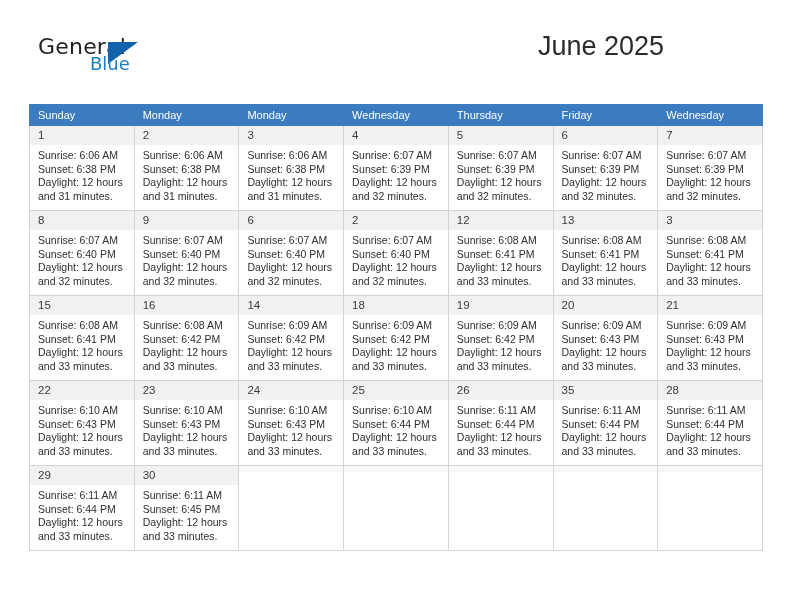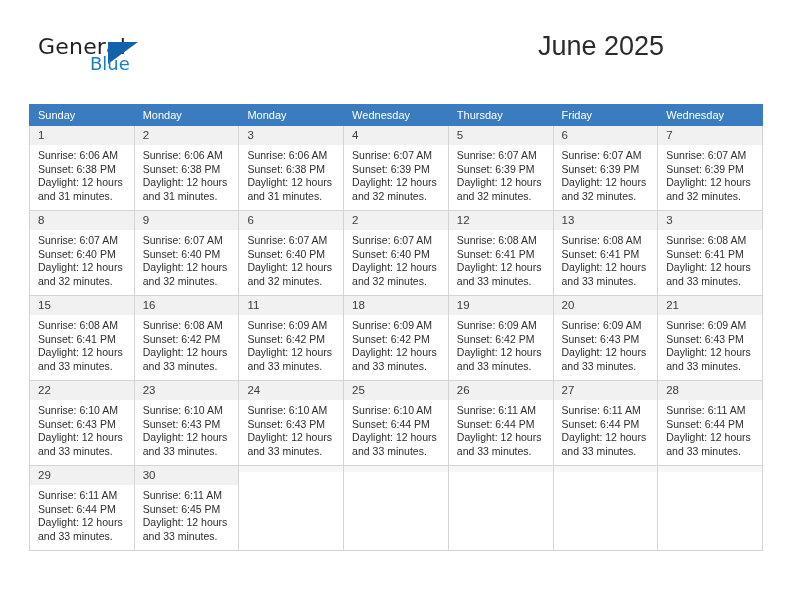--- a/index.html
+++ b/index.html
@@ -312,21 +312,21 @@
           <td>
             <span class="daynum">16</span>
             <div class="lines">
               <div>Sunrise: 6:08 AM</div>
               <div>Sunset: 6:42 PM</div>
               <div>Daylight: 12 hours</div>
               <div>and 33 minutes.</div>
             </div>
           </td>
           <td>
-            <span class="daynum">11</span>
+            <span class="daynum">14</span>
             <div class="lines">
               <div>Sunrise: 6:09 AM</div>
               <div>Sunset: 6:42 PM</div>
               <div>Daylight: 12 hours</div>
               <div>and 33 minutes.</div>
             </div>
           </td>
           <td>
             <span class="daynum">18</span>
             <div class="lines">
@@ -404,21 +404,21 @@
           <td>
             <span class="daynum">26</span>
             <div class="lines">
               <div>Sunrise: 6:11 AM</div>
               <div>Sunset: 6:44 PM</div>
               <div>Daylight: 12 hours</div>
               <div>and 33 minutes.</div>
             </div>
           </td>
           <td>
-            <span class="daynum">27</span>
+            <span class="daynum">35</span>
             <div class="lines">
               <div>Sunrise: 6:11 AM</div>
               <div>Sunset: 6:44 PM</div>
               <div>Daylight: 12 hours</div>
               <div>and 33 minutes.</div>
             </div>
           </td>
           <td>
             <span class="daynum">28</span>
             <div class="lines">

